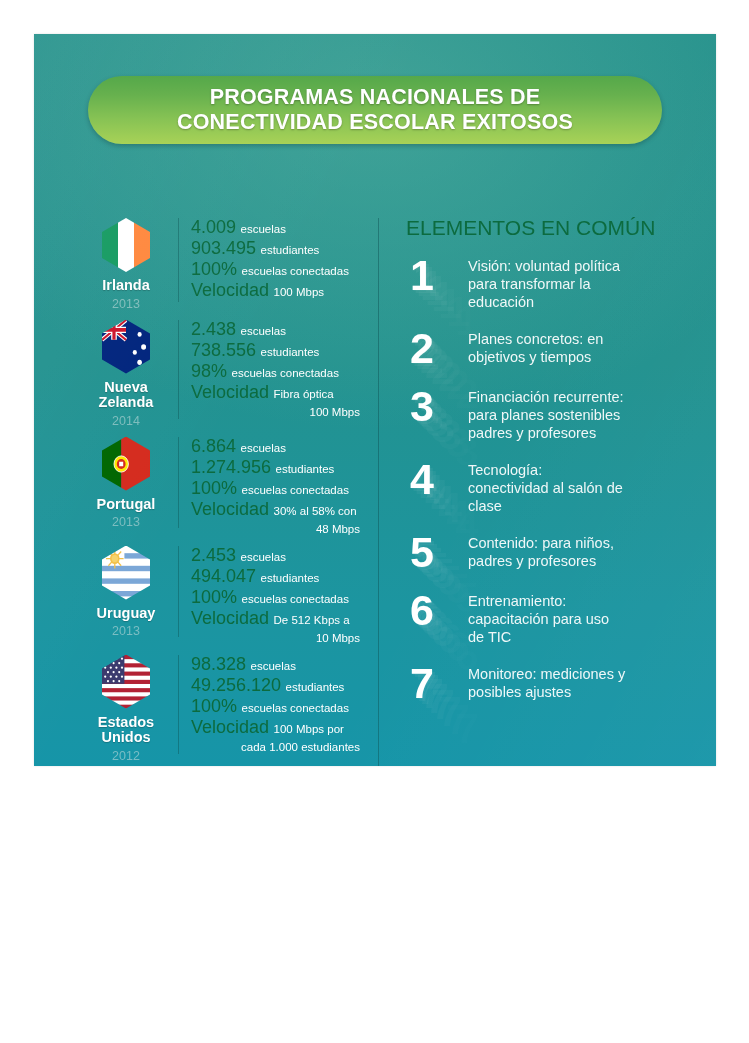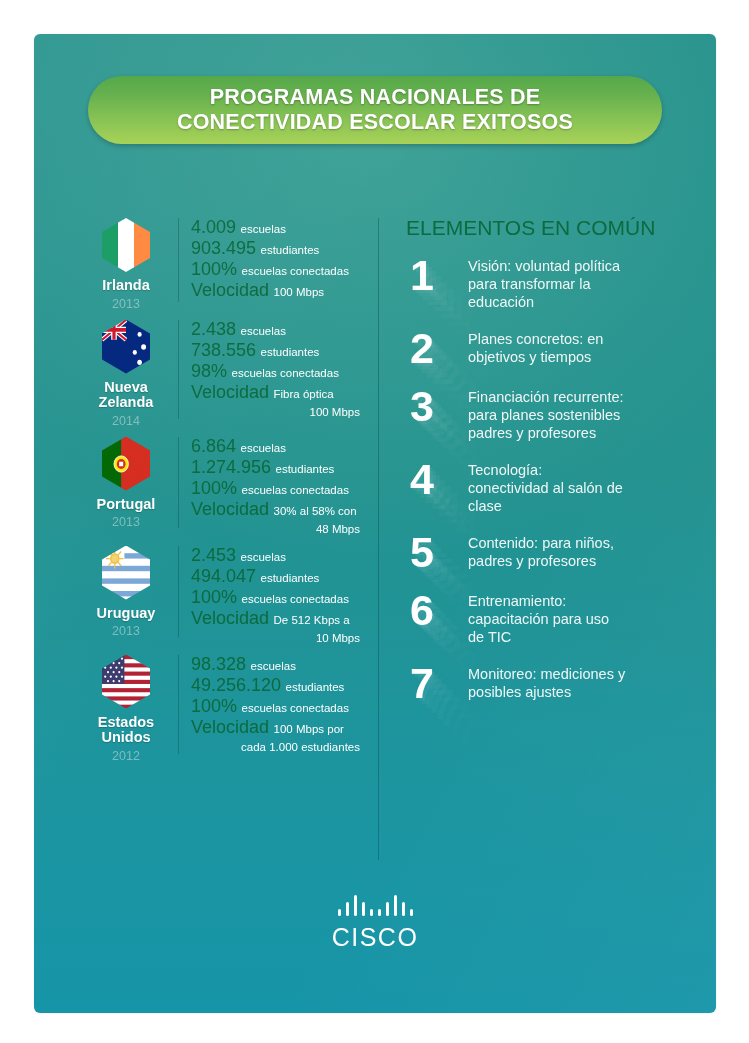--- a/index.html
+++ b/index.html
@@ -13,27 +13,26 @@
     font-family: "Liberation Sans", sans-serif;
     overflow: hidden;
   }
 
   
   #poster {
     position: absolute;
     left: 34px;
     top: 34px;
     width: 682px;
-    height: 979px;
+    height: 732px;
     background:
       radial-gradient(120% 80% at 50% 10%, rgba(86,176,160,0.55) 0%, rgba(86,176,160,0) 55%),
       linear-gradient(180deg, #25918c 0%, #23928f 45%, #1c95a0 78%, #1695a8 100%);
     box-shadow: 0 0 2px rgba(0,0,0,0.12);
     overflow: hidden;
-    border-radius: 6px;
   }
   
   #poster::after{
     content:"";
     position:absolute; inset:0;
     background: linear-gradient(118deg, rgba(255,255,255,0.05) 0%, rgba(255,255,255,0.00) 38%, rgba(255,255,255,0.00) 62%, rgba(255,255,255,0.035) 100%);
     pointer-events:none;
   }
 
   

